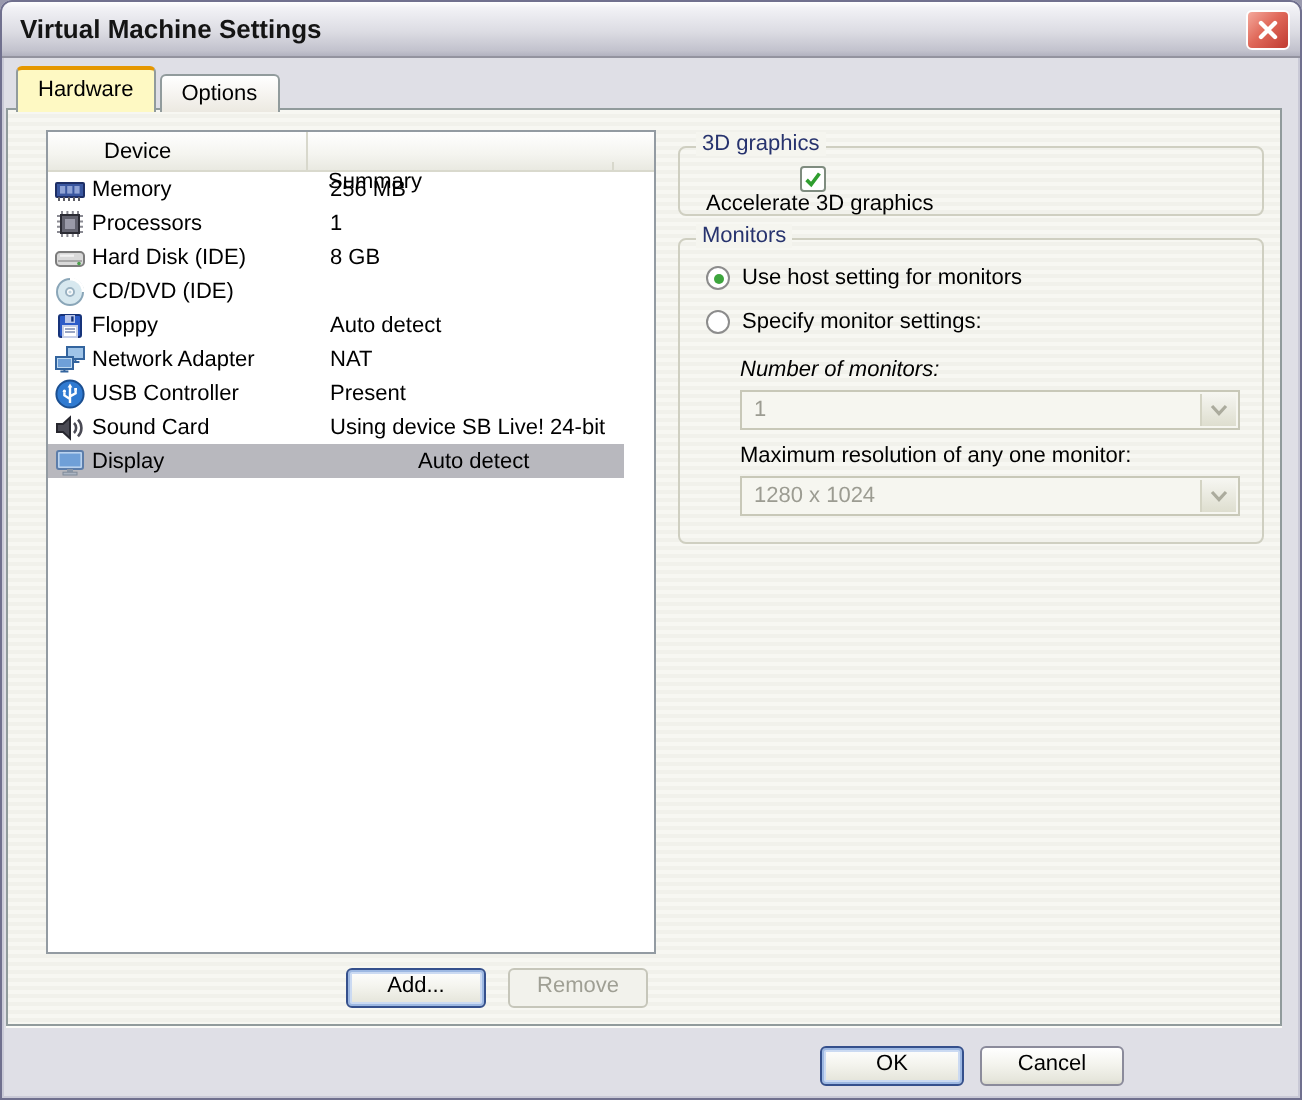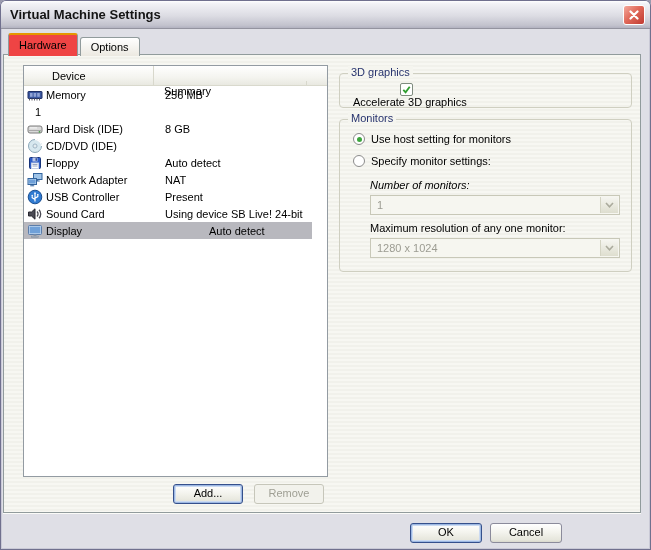--- a/index.html
+++ b/index.html
@@ -25,21 +25,21 @@
     display:flex;align-items:center;justify-content:center;cursor:default;
   }
   
   .tabstrip{position:absolute;left:8px;top:33px;height:23px;z-index:5;display:flex;align-items:flex-end;}
   .tab{
     box-sizing:border-box;border:1px solid #919b9c;border-bottom:none;
     border-radius:3px 3px 0 0;padding:3px 10px 0 10px;height:19px;margin-right:2px;
     background:linear-gradient(#ffffff,#ece9e1);
   }
   .tab.active{
-    height:23px;padding-top:4px;background:#ef4444;
+    height:23px;padding-top:4px;background:#fef9c3;
     border-top:2px solid #e59700;position:relative;z-index:6;
   }
   
   .tabpage{
     position:absolute;left:3px;top:54px;width:638px;height:459px;box-sizing:border-box;
     border:1px solid #919b9c;
     background:repeating-linear-gradient(180deg,#f7f7f2 0px,#f7f7f2 2px,#f1f1eb 2px,#f1f1eb 4px);
   }
   
   .listbox{
@@ -138,20 +138,28 @@
               <rect x="6.6" y="6" width="2.6" height="3.8" fill="#8fa3d6"></rect>
               <rect x="10.2" y="6" width="2.6" height="3.8" fill="#8fa3d6"></rect>
               <path d="M2.5 11.5 v2 M5 11.5 v2 M7.5 11.5 v2 M10 11.5 v2 M12.5 11.5 v2" stroke="#5d5d66" stroke-width="1"></path>
             </svg>
           <span>Memory</span>
         </span>
         <span class="cell-summary">256 MB</span>
       </div>
 
       <div class="row">
+        <span class="cell-device">
+          <svg class="icon16" viewBox="0 0 16 16">
+              <path d="M4 1.5 v2 M6.7 1.5 v2 M9.4 1.5 v2 M12 1.5 v2 M4 12.5 v2 M6.7 12.5 v2 M9.4 12.5 v2 M12 12.5 v2 M1.5 4 h2 M1.5 6.7 h2 M1.5 9.4 h2 M1.5 12 h2 M12.5 4 h2 M12.5 6.7 h2 M12.5 9.4 h2 M12.5 12 h2" stroke="#8a8a92" stroke-width="1"></path>
+              <rect x="3.5" y="3.5" width="9" height="9" fill="#62626e" stroke="#2c2c34"></rect>
+              <rect x="5.5" y="5.5" width="5" height="5" fill="#9a9aa8"></rect>
+            </svg>
+          <span>Processors</span>
+        </span>
         <span class="cell-summary">1</span>
       </div>
 
       <div class="row">
         <span class="cell-device">
           <svg class="icon16" viewBox="0 0 16 16">
               <rect x="1" y="5" width="14" height="7" rx="2" fill="#d9d9d9" stroke="#7c7c7c"></rect>
               <path d="M2 9.5 h12" stroke="#a8a8a8"></path>
               <circle cx="12.5" cy="10.8" r="0.9" fill="#4a9e4a"></circle>
               <path d="M3 6.8 h7" stroke="#f2f2f2" stroke-width="1.2"></path>

